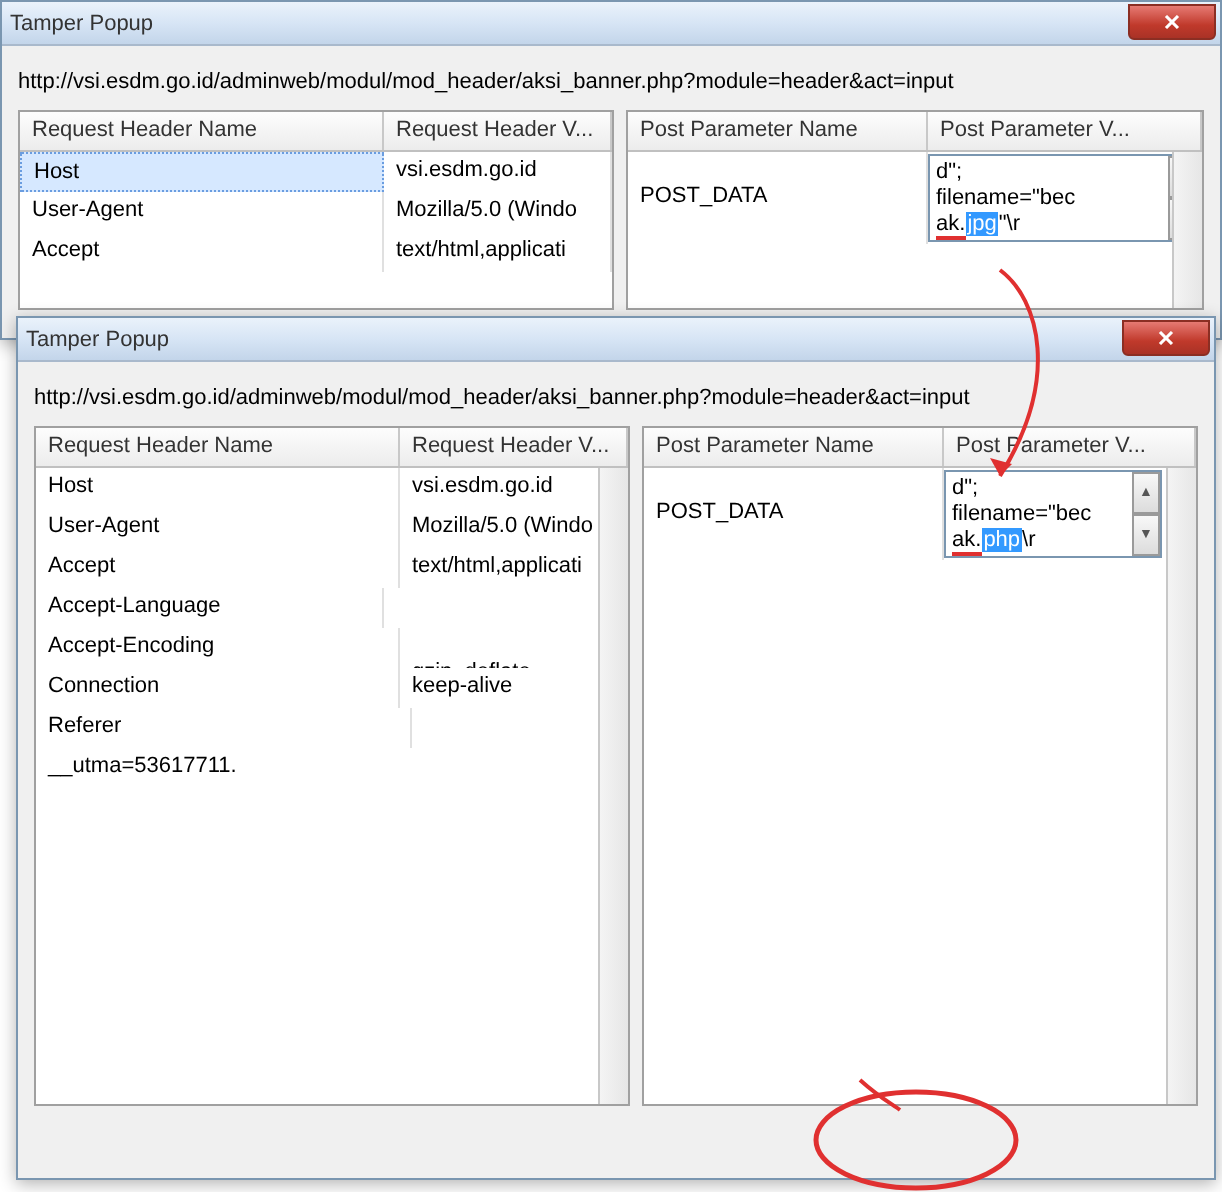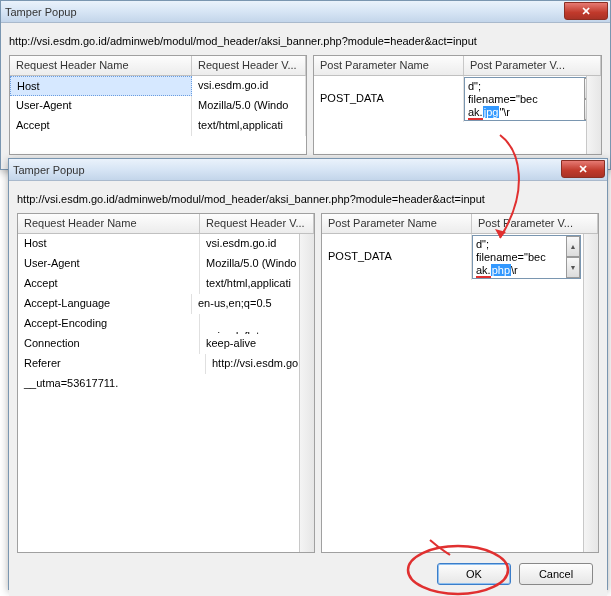--- a/index.html
+++ b/index.html
@@ -260,33 +260,31 @@
             <div class="row">
               <div class="cell" style="width: 182px;">User-Agent</div>
               <div class="cell" style="flex: 1 1 0%;">Mozilla/5.0 (Windo</div>
             </div>
             <div class="row">
               <div class="cell" style="width: 182px;">Accept</div>
               <div class="cell" style="flex: 1 1 0%;">text/html,applicati</div>
             </div>
             <div class="row">
               <div class="cell" style="width: 174px;">Accept-Language</div>
-              <div class="cell" style="flex: 1 1 0%;">en-us,en;q=0.5</div>
             </div>
             <div class="row">
               <div class="cell" style="width: 182px;">Accept-Encoding</div>
               <div class="cell" style="flex: 1 1 0%; margin-top: 13px;">gzip, deflate</div>
             </div>
             <div class="row">
               <div class="cell" style="width: 182px;">Connection</div>
               <div class="cell" style="flex: 1 1 0%;">keep-alive</div>
             </div>
             <div class="row">
               <div class="cell" style="width: 188px;">Referer</div>
-              <div class="cell" style="flex: 1 1 0%;">http://vsi.esdm.go</div>
             </div>
             <div class="row">
               <div class="cell" style="flex: 1 1 0%;">__utma=53617711.</div>
             </div>
           </div>
         <div class="scroll-y"></div>
       </div>
 
       <div class="pane" style="flex:1; height:340px;">
         <div class="grid-head">
@@ -305,24 +303,20 @@
                   <div>▲</div>
                   <div>▼</div>
                 </div>
               </div>
             </div>
           </div>
         </div>
         <div class="scroll-y"></div>
       </div>
     </div>
-    <div class="btnbar">
-      <div class="btn default">OK</div>
-      <div class="btn">Cancel</div>
-    </div>
   </div>
 </div>
 
 <div class="annot" style="left:0;top:0;width:611px;height:596px;">
   <svg width="611" height="596">
 
     <path d="M 500 135 C 520 150, 530 190, 500 238" stroke="#e03030" stroke-width="2" fill="none"></path>
     <path d="M 500 238 l -5 -9 l 11 3 z" fill="#e03030"></path>
 
     <ellipse cx="458" cy="570" rx="50" ry="24" stroke="#e03030" stroke-width="2.5" fill="none"></ellipse>

